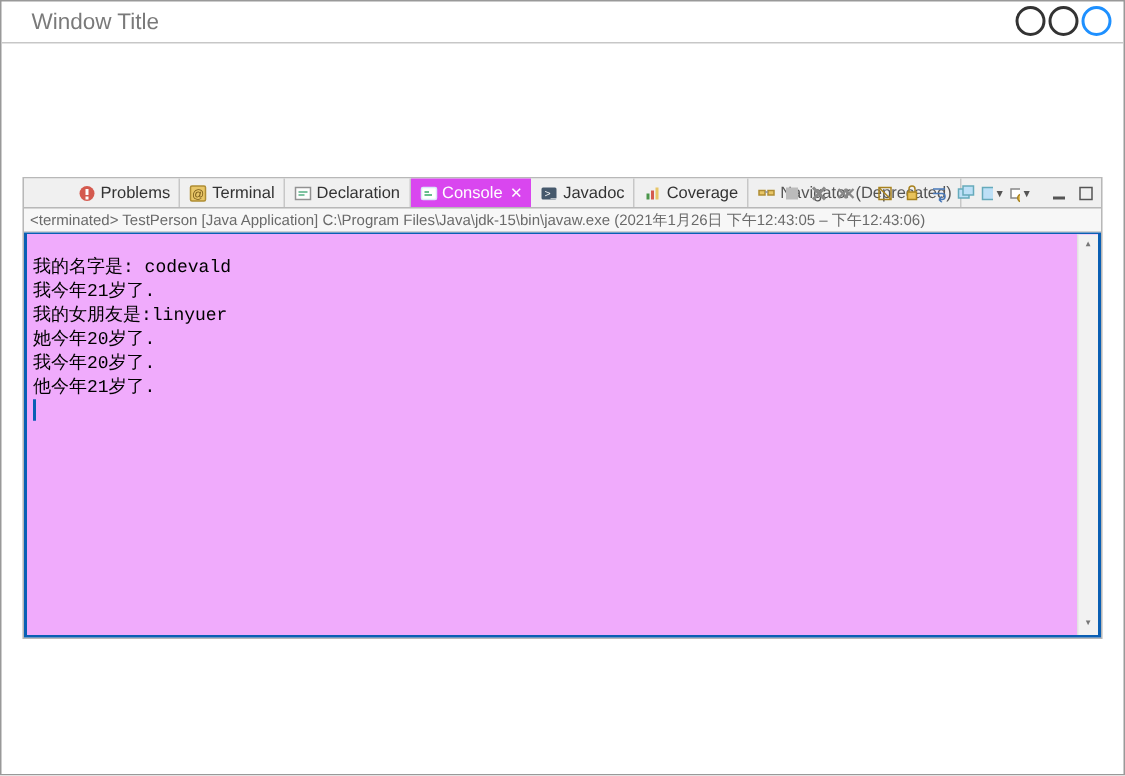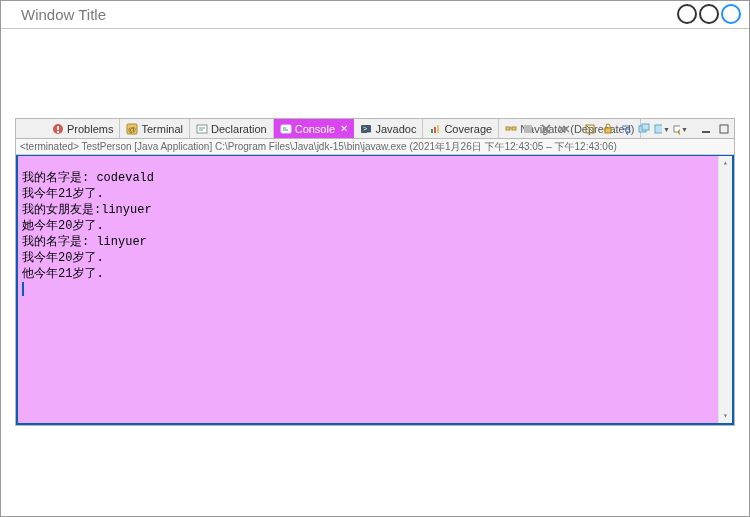--- a/index.html
+++ b/index.html
@@ -199,21 +199,20 @@
 
     <div class="statusline">
       <span>&lt;terminated&gt; TestPerson [Java Application] C:\Program Files\Java\jdk-15\bin\javaw.exe  (2021年1月26日 下午12:43:05 – 下午12:43:06)</span>
     </div>
 
     <div class="console-body">
       <div class="line">我的名字是: codevald</div>
       <div class="line">我今年21岁了.</div>
       <div class="line">我的女朋友是:linyuer</div>
       <div class="line">她今年20岁了.</div>
-      <div class="line">我的名字是: linyuer</div>
       <div class="line">我今年20岁了.</div>
       <div class="line">他今年21岁了.</div>
       <span class="cursor"></span>
       <div class="scrollbar-v">
         <div class="scroll-btn">▴</div>
         <div style="flex:1"></div>
         <div class="scroll-btn" style="position:absolute;bottom:0;width:100%;">▾</div>
       </div>
     </div>
 

